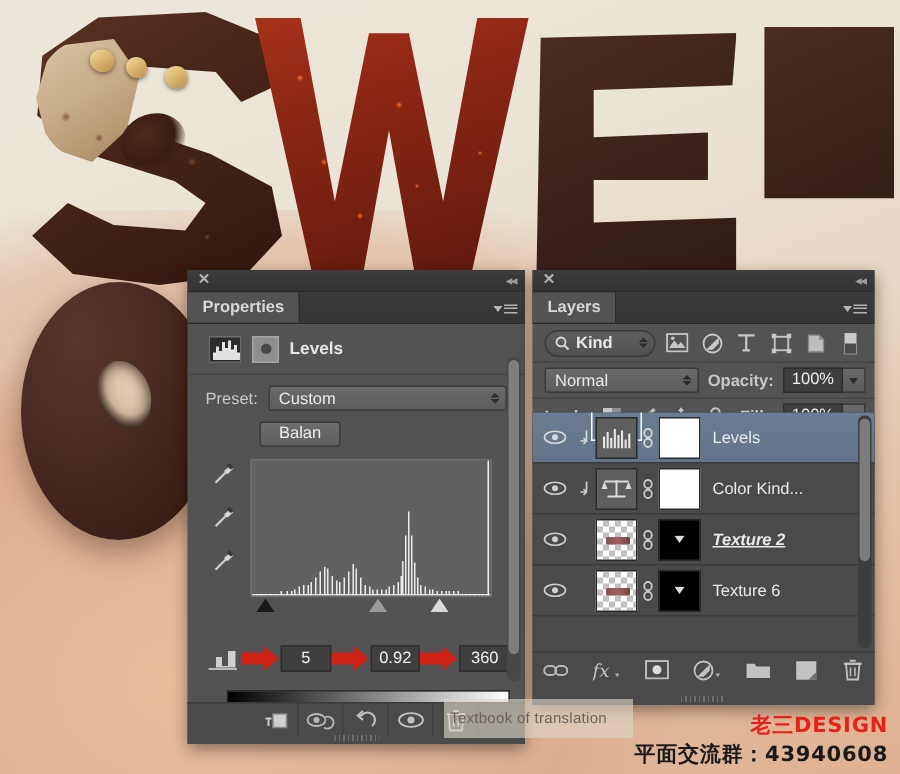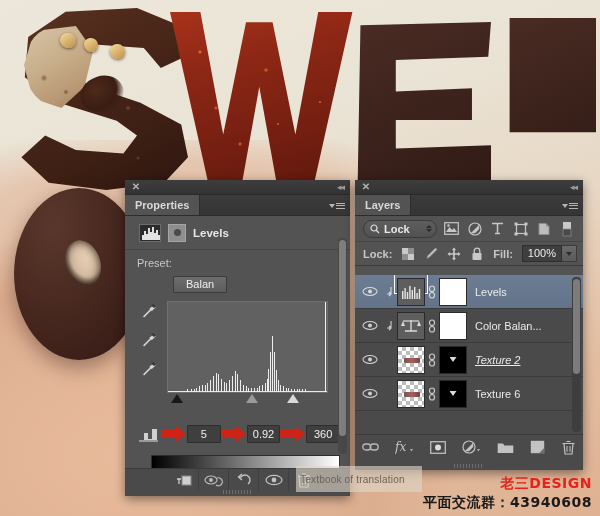--- a/index.html
+++ b/index.html
@@ -336,21 +336,21 @@
     background-size: 8px 8px; background-position: 0 0, 4px 4px;
   }
   .thumb.mask-black { background: #000; display: flex; align-items: center; justify-content: center; }
   .thumb.mask-white { background: #fff; }
   .sel-frame {
     position: absolute; width: 34px; height: 32px;
     border: 1.5px solid #fff; pointer-events: none;
   }
   .link-ic { width: 14px; display: flex; align-items: center; justify-content: center; }
   .layer-name { margin-left: 8px; font-size: 11px; color: #eaeaea; }
-  .layer-name.italic-und { font-style: italic; text-decoration: underline; }
+  .layer-name.italic-und { font-style: italic; text-decoration: underline; font-weight: bold; }
   .tex-mark {
     position: absolute; left: 6px; top: 11px; width: 16px; height: 5px;
     background: linear-gradient(90deg, #7d4f50, #a85f5c, #6e4445);
     border-radius: 1px;
   }
   .mask-mark { width: 7px; height: 5px; background: #dcdcdc; clip-path: polygon(0 0,100% 0,50% 100%); }
 
   #layers-scroll {
     position: absolute; right: 2px; top: 97px; bottom: 38px; width: 9px;
     background: #3e3e3e; border-radius: 4px;
@@ -452,20 +452,27 @@
       <i style="left:14px;height:7px"></i>
         <i style="left:16px;height:10px"></i>
       <i style="left:18px;height:5px"></i>
     </div>
     <div class="circ-icon"></div>
     <span class="title">Levels</span>
   </div>
 
   <div class="prop-row">
     <span class="lbl">Preset:</span>
+    <div class="select" id="preset-select">
+      <span>Custom</span>
+      <span class="arrows">
+          <b class="up"></b>
+          <b class="dn"></b>
+        </span>
+    </div>
   </div>
 
   <div id="channel-row">
     <div class="btn">Balan</div>
   </div>
 
   <div id="hist-area">
 
     <div class="eyedroppers">
       <div class="eyedrop">
@@ -653,21 +660,21 @@
         </span>
     </div>
   </div>
 
   <div id="kind-row">
     <div id="kind-select">
       <svg width="10" height="10" viewBox="0 0 10 10">
         <circle cx="4" cy="4" r="3" fill="none" stroke="#dcdcdc" stroke-width="1.2"></circle>
         <path d="M6.3 6.3 L9 9" stroke="#dcdcdc" stroke-width="1.3"></path>
       </svg>
-      <span class="kind-lbl">Lock</span>
+      <span class="kind-lbl">Kind</span>
       <span class="arrows" style="margin-left:auto;display:flex;flex-direction:column;gap:1px">
         <b class="up" style="width:0;height:0;border-left:3px solid transparent;border-right:3px solid transparent;border-bottom:3.5px solid #2b2b2b"></b>
         <b class="dn" style="width:0;height:0;border-left:3px solid transparent;border-right:3px solid transparent;border-top:3.5px solid #2b2b2b"></b>
       </span>
     </div>
 
     <div class="filter-ic">
       <svg width="15" height="13" viewBox="0 0 15 13">
         <rect x="0.7" y="0.7" width="13.6" height="11.6" fill="none" stroke="#c7c7c7" stroke-width="1.2"></rect>
         <path d="M2 10 L5.5 5 L8 8 L10 6 L13 10 Z" fill="#c7c7c7"></path>
@@ -701,20 +708,36 @@
       </svg>
     </div>
     <div class="filter-ic">
       <svg width="10" height="16" viewBox="0 0 10 16">
         <rect x="1" y="1" width="8" height="7" fill="#c9c9c9"></rect>
         <rect x="1" y="8" width="8" height="7" fill="#4a4a4a" stroke="#8f8f8f" stroke-width="0.7"></rect>
       </svg>
     </div>
   </div>
 
+  <div id="blend-row">
+    <div class="select" id="blend-select">
+      <span>Normal</span>
+      <span class="arrows">
+          <b class="up"></b>
+          <b class="dn"></b>
+        </span>
+    </div>
+    <span class="lbl" style="font-weight:bold">Opacity:</span>
+    <div style="display:flex">
+      <div class="opacity-box">100%</div>
+      <div class="stepper">
+          <b></b>
+        </div>
+    </div>
+  </div>
 
   <div id="lock-row">
     <span class="lbl">Lock:</span>
     <div class="lock-ic">
       <svg width="12" height="12" viewBox="0 0 12 12">
         <rect width="12" height="12" fill="#8f8f8f"></rect>
         <rect width="6" height="6" fill="#c9c9c9"></rect>
           <rect x="6" y="6" width="6" height="6" fill="#c9c9c9"></rect>
       </svg>
     </div>
@@ -804,21 +827,21 @@
           <path d="M19 3 L17 8 L21 8 Z" fill="#dcdcdc"></path>
         </svg>
       </div>
       <div class="link-ic">
         <svg width="10" height="14" viewBox="0 0 10 14">
           <rect x="2.5" y="1" width="5" height="5.5" rx="2.5" fill="none" stroke="#c9c9c9" stroke-width="1.2"></rect>
           <rect x="2.5" y="7.5" width="5" height="5.5" rx="2.5" fill="none" stroke="#c9c9c9" stroke-width="1.2"></rect>
         </svg>
       </div>
       <div class="thumb mask-white"></div>
-      <span class="layer-name">Color Balan...</span>
+      <span class="layer-name">Color Kind...</span>
     </div>
 
     <div class="layer-row">
       <div class="eye-cell">
         <svg width="16" height="11" viewBox="0 0 16 11">
           <ellipse cx="8" cy="5.5" rx="7" ry="4" fill="none" stroke="#cfcfcf" stroke-width="1.1"></ellipse>
           <circle cx="8" cy="5.5" r="2" fill="#cfcfcf"></circle>
         </svg>
       </div>
       <div class="clip-cell"></div>

